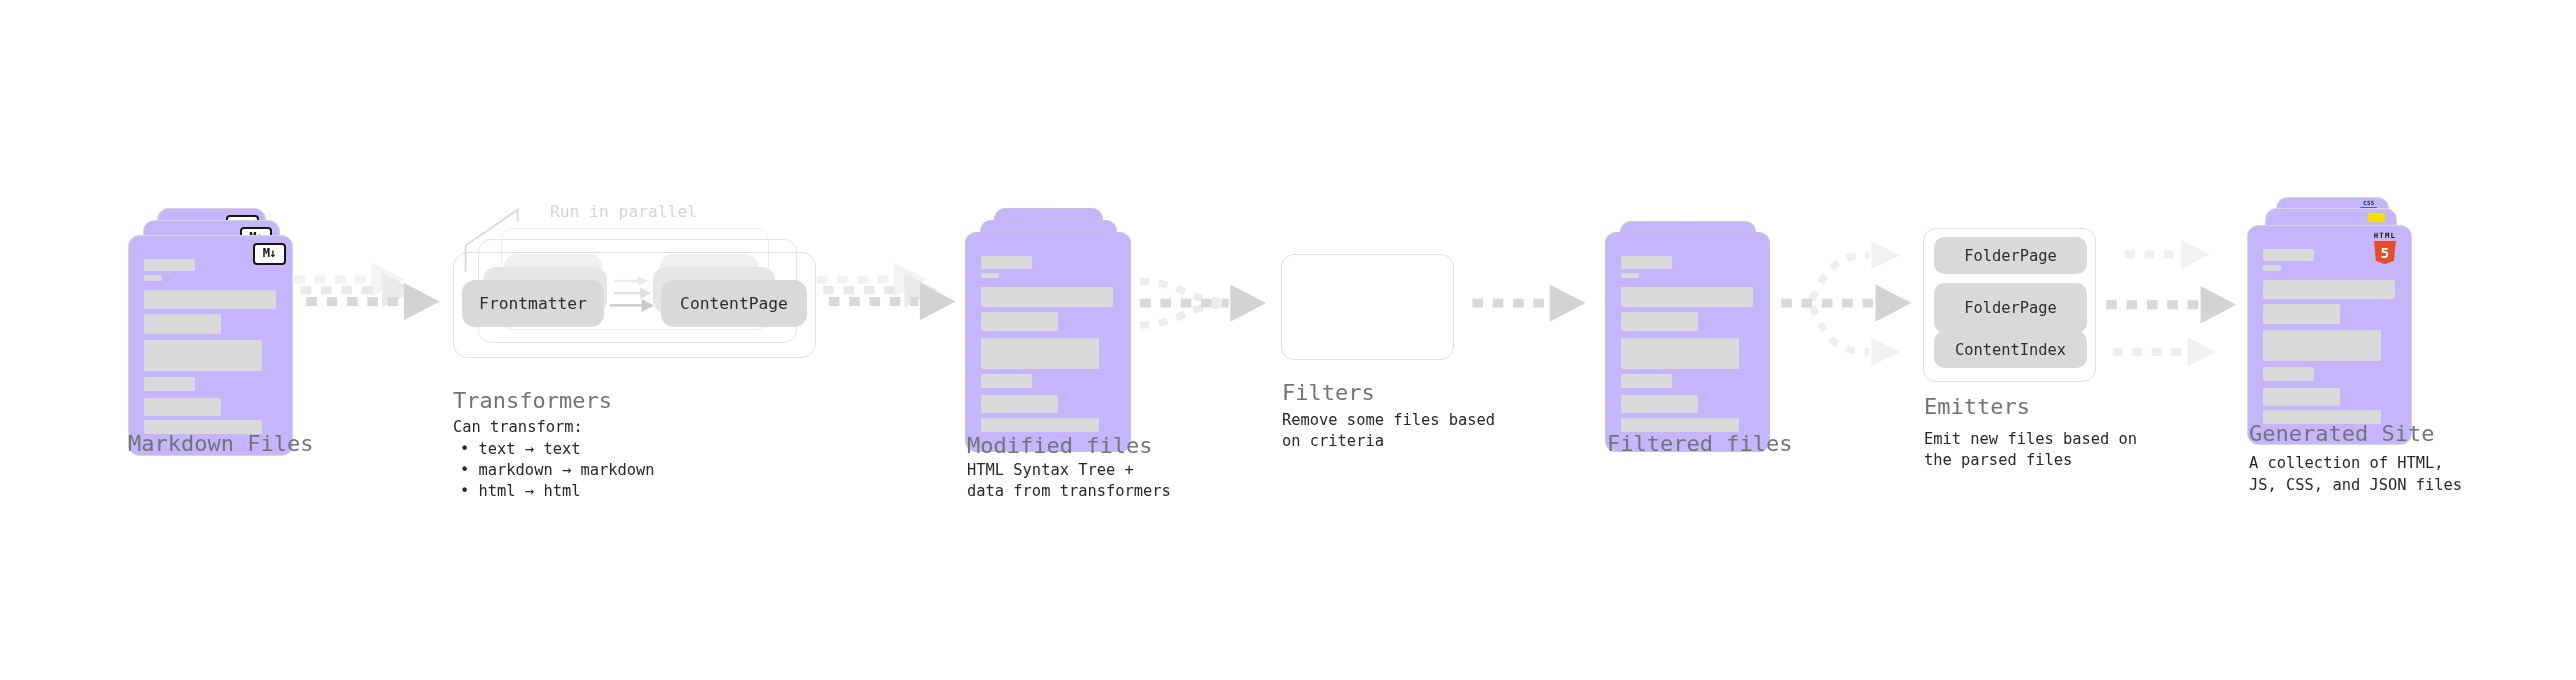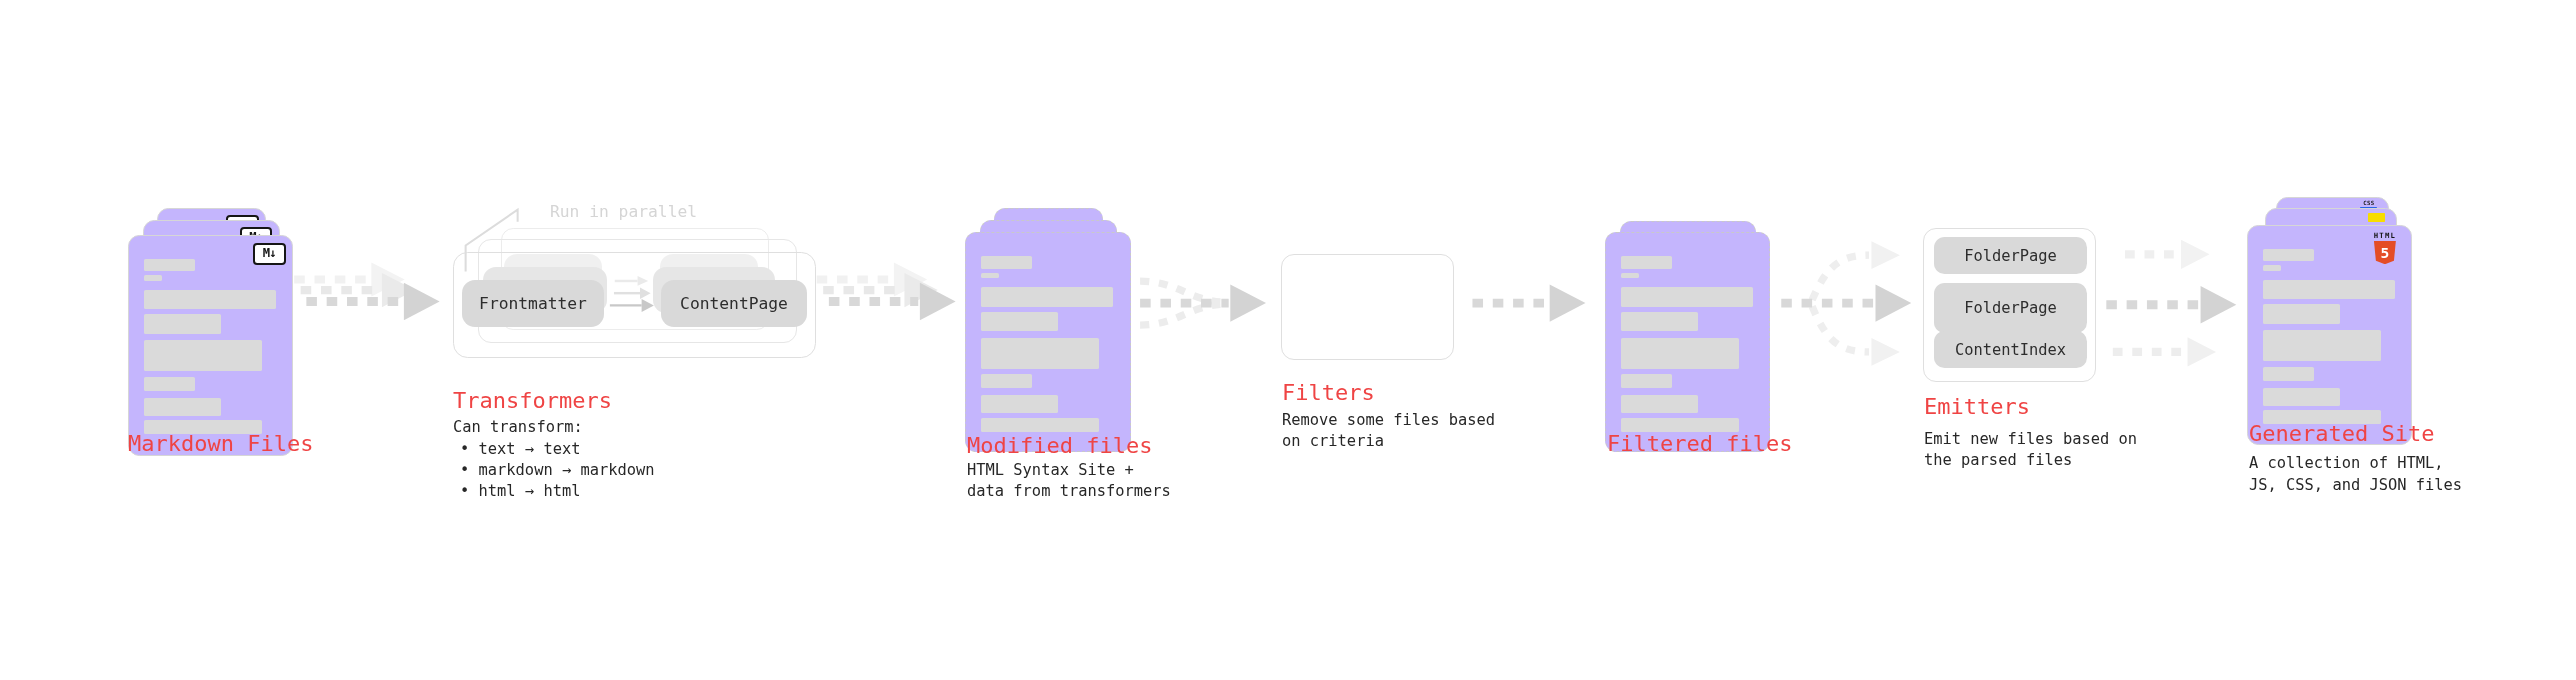--- a/index.html
+++ b/index.html
@@ -16,21 +16,21 @@
   .bar.b3{width:132px;height:19.5px;margin-top:9px;}
   .bar.b4{width:77px;height:19.5px;margin-top:4.9px;}
   .bar.b5{width:118px;height:31px;margin-top:6.5px;}
   .bar.b6{width:51px;height:14px;margin-top:5.7px;}
   .bar.b7{width:77px;height:18px;margin-top:6.5px;}
   .bar.b8{width:118px;height:14px;margin-top:4.9px;}
   .md-badge{position:absolute;top:7.3px;right:6.5px;width:32.5px;height:22px;border:2.4px solid #161616;border-radius:4.1px;
             background:#ffffff;color:#161616;font-weight:bold;font-size:12.2px;line-height:17px;text-align:center;
             letter-spacing:-0.8px;box-sizing:border-box;}
   .doc.backlayer .md-badge{top:5.7px;}
-  .title{position:absolute;z-index:3;font-size:22px;font-weight:500;color:#ef4444;white-space:nowrap;}
+  .title{position:absolute;z-index:3;font-size:22px;font-weight:500;color:#737373;white-space:nowrap;}
   .caption{position:absolute;z-index:3;font-size:15.4px;line-height:21px;color:#272727;white-space:nowrap;}
   .annotation{position:absolute;z-index:2;font-size:16.3px;color:#d5d5d5;white-space:nowrap;}
   .box{position:absolute;border:1.6px solid #dfdfdf;border-radius:14.6px;box-sizing:border-box;z-index:2;background:transparent;}
   .box.g1{border-color:#e6e6e6;border-radius:13px;}
   .box.g2{border-color:#ececec;border-radius:12.2px;}
   .pill{position:absolute;background:#d9d9d9;border-radius:13px;display:flex;align-items:center;justify-content:center;
         font-size:16.3px;color:#2d2d2d;box-sizing:border-box;z-index:3;white-space:nowrap;}
   .pill.small{font-size:15.4px;border-radius:10.6px;}
   .pill.ghost1{background:#e6e6e6;z-index:2;}
   .pill.ghost2{background:#f0f0f0;z-index:2;}
@@ -162,21 +162,21 @@
         <div class="bar b3"></div>
         <div class="bar b4"></div>
         <div class="bar b5"></div>
         <div class="bar b6"></div>
         <div class="bar b7"></div>
         <div class="bar b8"></div>
       </div>
     </div>
   </div>
   <div class="title" style="left:967px;top:433px">Modified files</div>
-  <div class="caption" style="left:967px;top:460px">HTML Syntax Site +</div>
+  <div class="caption" style="left:967px;top:460px">HTML Syntax Tree +</div>
   <div class="caption" style="left:967px;top:481px">data from transformers</div>
 
   <div class="box" style="left:1281px;top:254px;width:173px;height:106px;border-radius:13px"></div>
   <div class="title" style="left:1282px;top:380px">Filters</div>
   <div class="caption" style="left:1282px;top:410px">Remove some files based</div>
   <div class="caption" style="left:1282px;top:431px">on criteria</div>
 
   <div class="stack" style="left:1605px;top:185px;width:171px;height:239px">
     <div class="doc dashed backlayer" style="left:14.6px;top:0;width:136px;height:203px"></div>
     <div class="doc dashed" style="left:0;top:11.4px;width:165px;height:220px">

